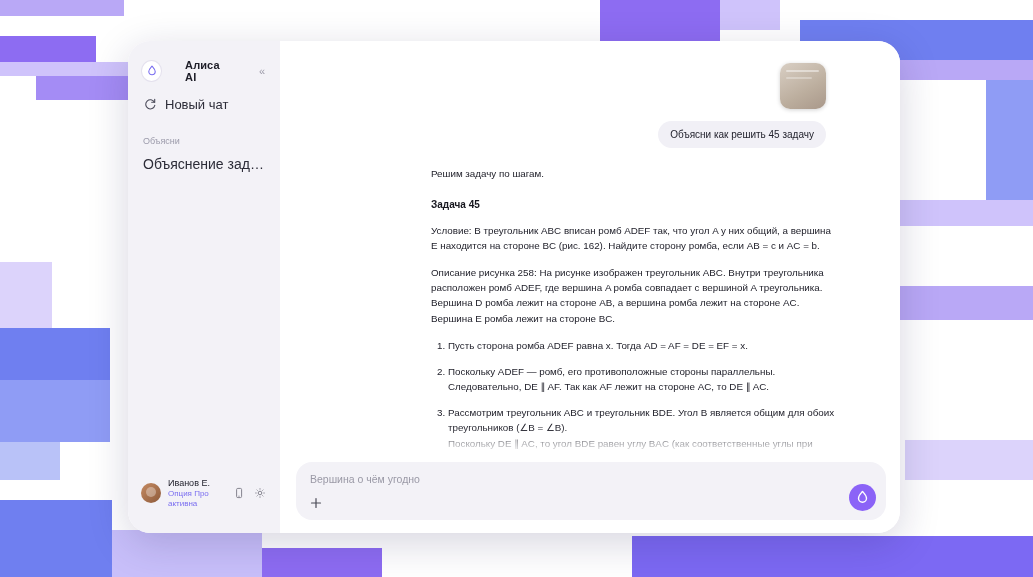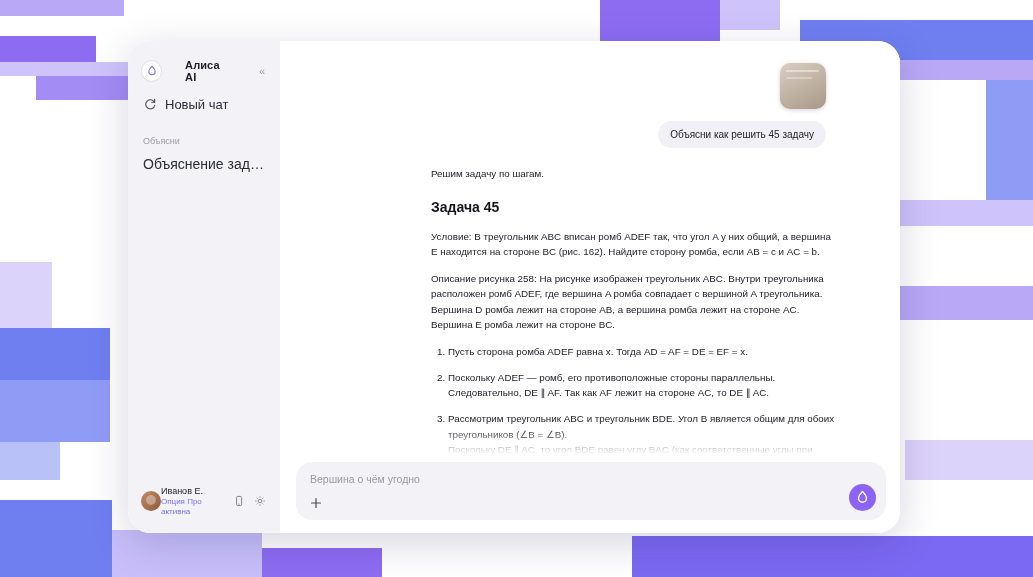--- a/index.html
+++ b/index.html
@@ -70,21 +70,22 @@
   }
   .sb-chat {
     font-size:14px; color:#2c2c38;
     padding:5px 12px 5px 15px;
     cursor:pointer;
     white-space:nowrap; overflow:hidden; text-overflow:ellipsis;
   }
   .sb-foot {
     margin-top:auto;
     display:flex; align-items:center;
-    padding:10px 10px 16px 13px;
+    padding:10px 10px 24px 13px;
+    gap:7px;
   }
   .avatar {
     width:20px; height:20px; border-radius:50%;
     background:linear-gradient(135deg,#c58b63,#8d5a3a);
     flex:0 0 20px;
     position:relative;
   }
   .avatar:after{
     content:""; position:absolute; left:5px; top:4px;
     width:10px; height:10px; border-radius:50%;
@@ -139,21 +140,21 @@
   .assistant {
     font-size:9.8px;
     color:#22222c;
     line-height:1.55;
     padding-top:18px;
     max-width:420px;
     margin-left:16px;
   }
   .assistant p { margin:0 0 12px 0; }
   .assistant h3 {
-    font-size:14px; font-weight:700; margin:16px 0 10px 0; color:#16161e;
+    font-size:10px; font-weight:700; margin:16px 0 10px 0; color:#16161e;
   }
   .assistant .lbl { font-weight:400; }
   .ol { margin:0; padding-left:17px; }
   .ol li { margin-bottom:11px; }
 
   .fade-mask {
     position:absolute; left:0; right:0; bottom:0; height:34px;
     background:linear-gradient(to bottom, rgba(255,255,255,0), #ffffff 78%);
     pointer-events:none;
   }

